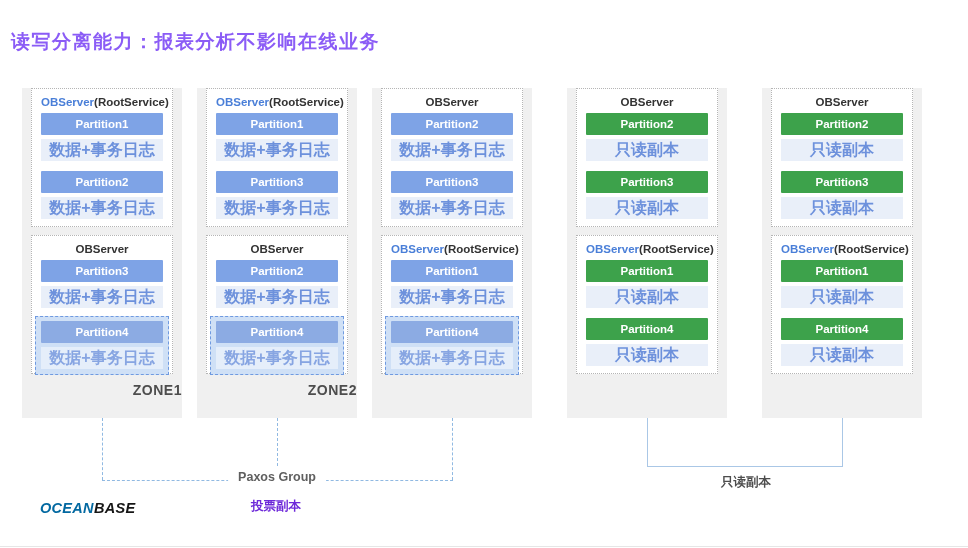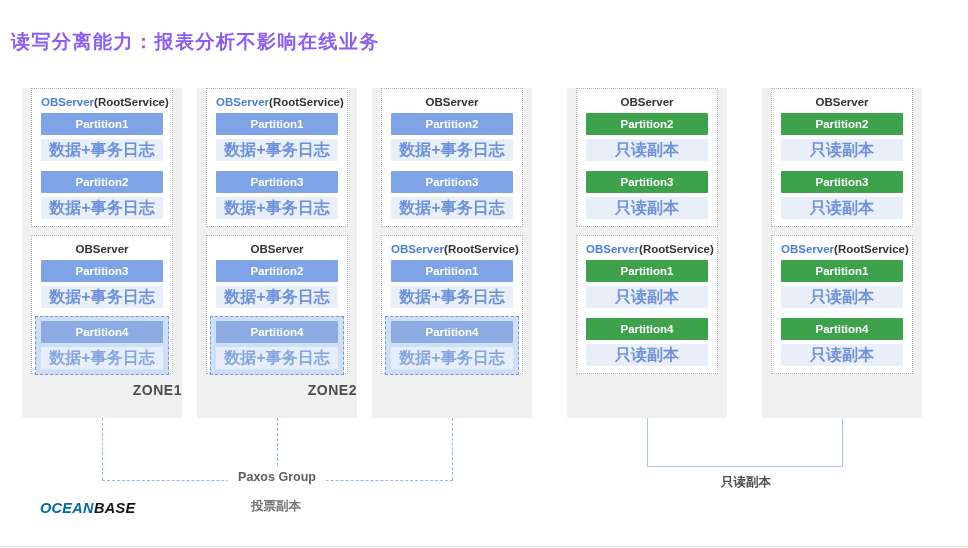--- a/index.html
+++ b/index.html
@@ -59,21 +59,21 @@
   .dash-line-h{border-top:1px dashed #90b9e2;}
   .solid-line-v{border-left:1px solid #aac7e6;}
   .solid-line-h{border-top:1px solid #aac7e6;}
   .paxos-label{
     position:absolute;left:277px;top:468px;transform:translateX(-50%);
     background:#ffffff;padding:0 10px;font-weight:bold;font-size:12.5px;
     color:#5f5f5f;line-height:18px;white-space:nowrap;
   }
   .vote-label{
     position:absolute;left:276px;top:497px;transform:translateX(-50%);
-    font-weight:bold;font-size:12.5px;color:#737373;line-height:18px;white-space:nowrap;
+    font-weight:bold;font-size:12.5px;color:#6d28d9;line-height:18px;white-space:nowrap;
   }
   .readonly-label{
     position:absolute;left:746px;top:473px;transform:translateX(-50%);
     font-weight:bold;font-size:12.5px;color:#4d4d4d;line-height:18px;white-space:nowrap;
   }
   
   .logo{
     position:absolute;left:40px;top:500px;font-size:14.5px;font-weight:900;
     font-style:italic;letter-spacing:0.3px;white-space:nowrap;
   }

